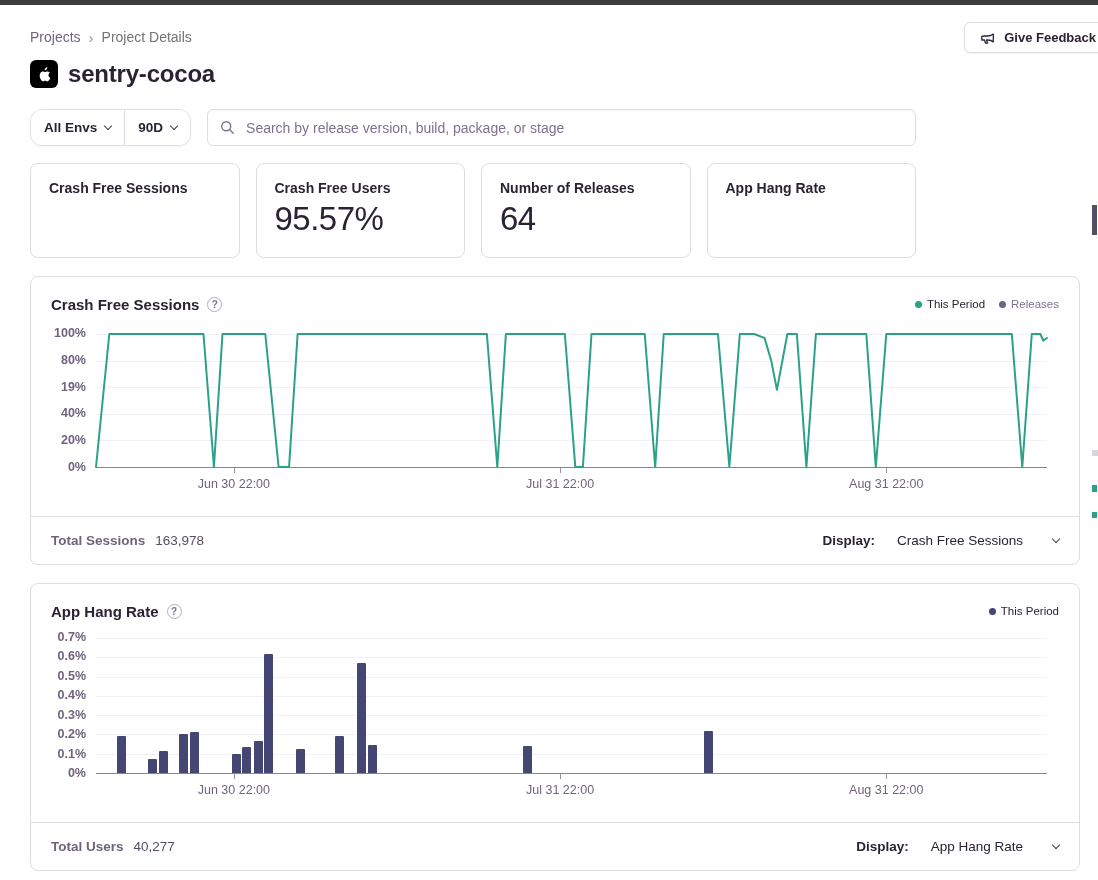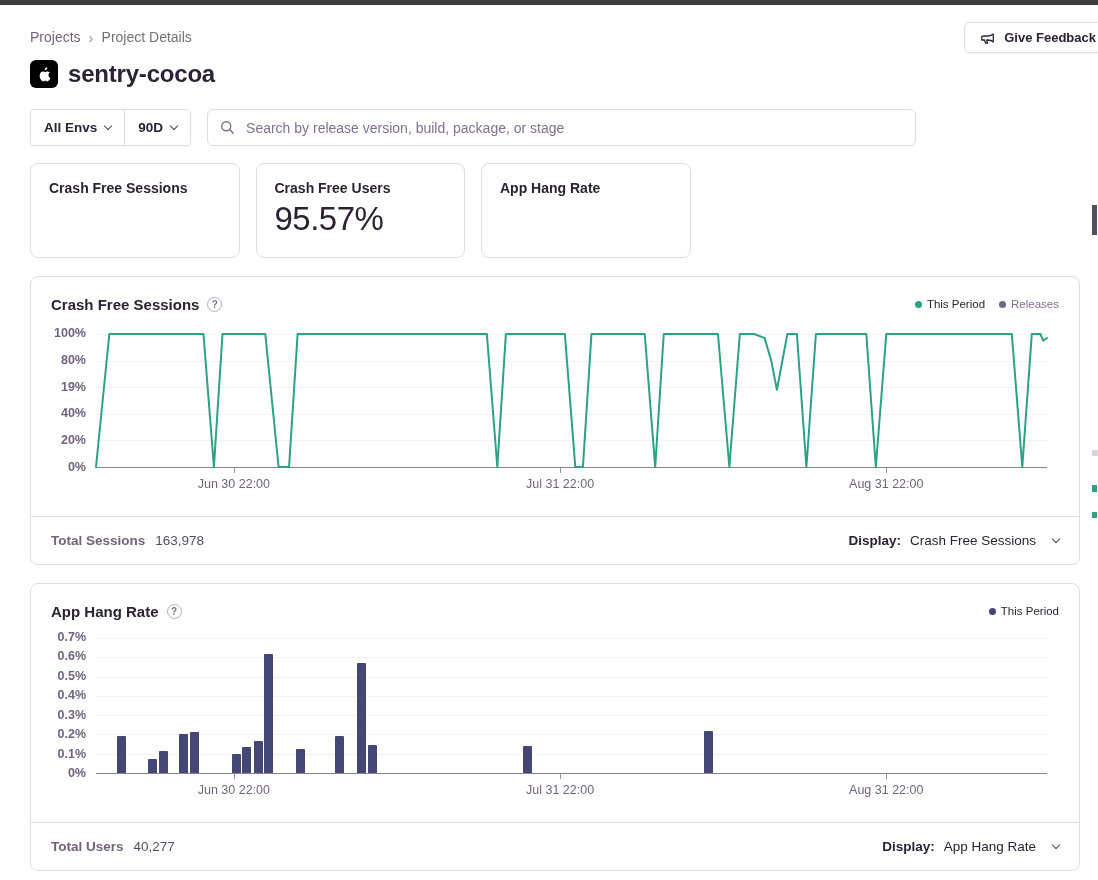--- a/index.html
+++ b/index.html
@@ -33,21 +33,21 @@
   .platform-icon {
     width:28px; height:28px; border-radius:6px; background:#000;
     display:flex; align-items:center; justify-content:center; flex:0 0 auto;
   }
   .page-title { font-size:24px; font-weight:700; letter-spacing:-0.2px; color:#2B2233; }
 
   
   .filter-row { margin-top:21px; display:flex; align-items:center; }
   .pillgroup {
     display:inline-flex; align-items:stretch; background:#fff;
-    border:1px solid #E0DCE5; border-radius:4px; height:37px; overflow:hidden;
+    border:1px solid #E0DCE5; border-radius:12px; height:37px; overflow:hidden;
     box-shadow:0 1px 2px rgba(43,34,51,0.04);
   }
   .pill {
     display:flex; align-items:center; padding:0 13px; font-size:13.5px; font-weight:700;
     color:#2B2233; cursor:pointer; background:#fff; border:0;
   }
   .pill + .pill { border-left:1px solid #E0DCE5; }
   .chev {
     display:inline-block; width:6px; height:6px;
     border-right:1.6px solid #4D4158; border-bottom:1.6px solid #4D4158;
@@ -102,21 +102,21 @@
   .xtick { position:absolute; top:0; width:1px; height:5px; background:#9B8FA7; }
   .xlab { position:absolute; top:9px; transform:translateX(-50%); font-size:12.5px; color:#71637E; white-space:nowrap; }
 
   .panel-footer {
     border-top:1px solid #E0DCE5; display:flex; align-items:center; justify-content:space-between;
     padding:0 20px; height:48px; margin-top:20px;
   }
   .footer-left { display:flex; align-items:center; gap:10px; font-size:13.5px; }
   .footer-left .flabel { font-weight:700; color:#71637E; }
   .footer-left .fvalue { color:#584D63; }
-  .display-select { display:flex; align-items:center; gap:9px; font-size:13.5px; cursor:pointer; }
+  .display-select { display:flex; align-items:center; gap:22px; font-size:13.5px; cursor:pointer; }
   .display-select .dlabel { font-weight:700; color:#2B2233; }
   .display-select .dvalue { color:#2B2233; }
 
   
   .sliver { position:absolute; }
   .sliver-card-digit { left:1092px; top:205px; width:5px; height:30px; background:#544E64; }
   .sliver-gray { left:1092px; top:450px; width:6px; height:6px; background:#D9D5DE; }
   .sliver-green-1 { left:1092px; top:485px; width:5px; height:7px; background:#2BA185; }
   .sliver-green-2 { left:1092px; top:512px; width:5px; height:6px; background:#2BA185; }
 </style>
@@ -173,20 +173,24 @@
     </div>
   </div>
 
   <div class="cards">
     <div class="card">
       <div class="card-label">Crash Free Sessions</div>
     </div>
     <div class="card">
       <div class="card-label">Crash Free Users</div>
       <div class="card-value">95.57%</div>
+    </div>
+    <div class="card">
+      <div class="card-label">Number of Releases</div>
+      <div class="card-value">64</div>
     </div>
     <div class="card">
       <div class="card-label">App Hang Rate</div>
     </div>
   </div>
 
   <div class="panel">
     <div class="panel-header">
       <div class="panel-title-wrap">
         <span class="panel-title">Crash Free Sessions</span>

